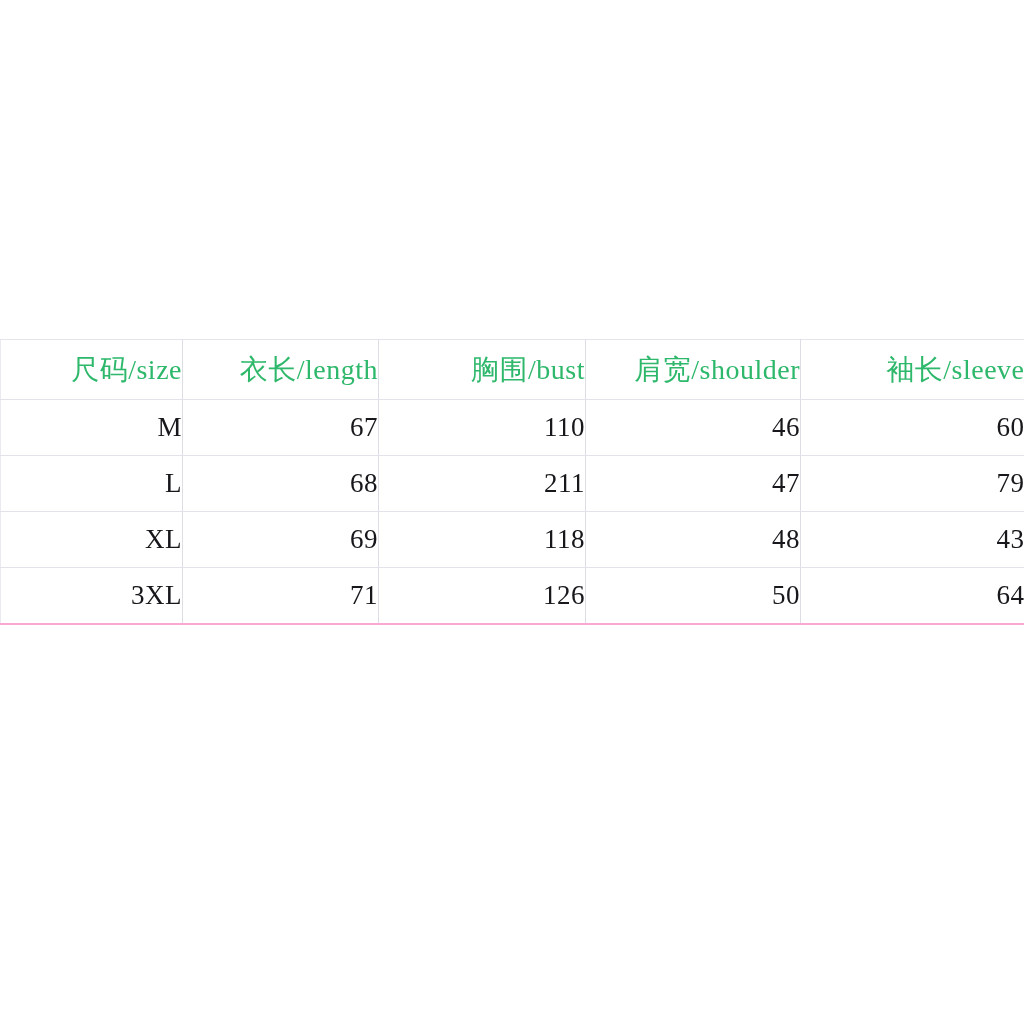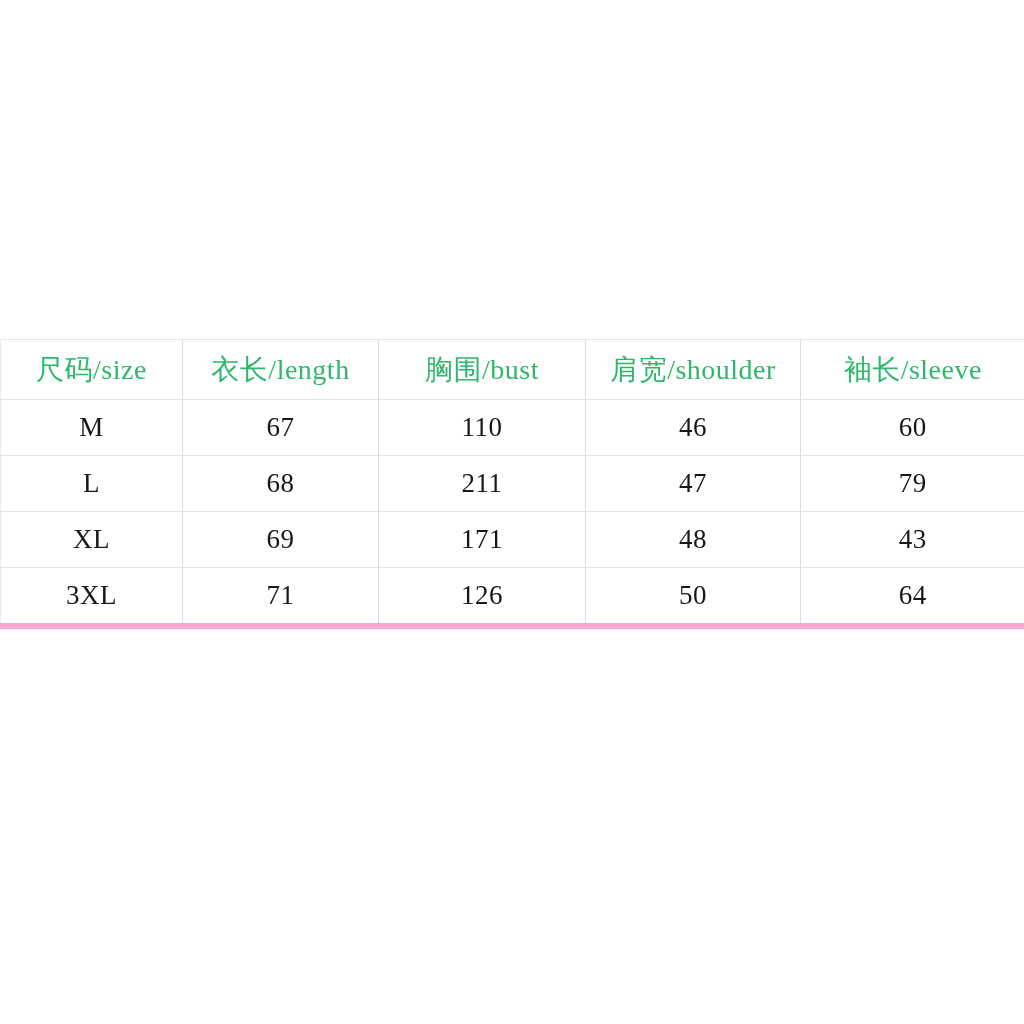--- a/index.html
+++ b/index.html
@@ -28,21 +28,21 @@
     background: #ffffff;
   }
   table.size-table col.c0 { width: 182px; }
   table.size-table col.c1 { width: 196px; }
   table.size-table col.c2 { width: 207px; }
   table.size-table col.c3 { width: 215px; }
   table.size-table col.c4 { width: 224px; }
 
   table.size-table th,
   table.size-table td {
-    text-align: center;
+    text-align: right;
     vertical-align: middle;
     border-top: 1px solid #e2e2ea;
     border-bottom: 1px solid #e2e2ea;
     border-left: 1px solid #dddde6;
     border-right: 1px solid #dddde6;
     padding: 0;
     background: #ffffff;
   }
   table.size-table thead th {
     height: 59px;
@@ -52,21 +52,21 @@
     letter-spacing: 0.5px;
     border-top: 1px solid #e4e4ec;
   }
   table.size-table tbody td {
     height: 55px;
     color: #17171c;
     font-size: 27px;
     letter-spacing: 0.5px;
   }
   table.size-table tbody tr:last-child td {
-    border-bottom: 6px solid #f9a8d4;
+    border-bottom: 2px solid #f9a8d4;
   }
   table.size-table th:first-child,
   table.size-table td:first-child {
     border-left: 1px solid #eaeaf0;
   }
   table.size-table th:last-child,
   table.size-table td:last-child {
     border-right: none;
   }
 </style>
@@ -104,21 +104,21 @@
         <tr>
           <td>L</td>
           <td>68</td>
           <td>211</td>
           <td>47</td>
           <td>79</td>
         </tr>
         <tr>
           <td>XL</td>
           <td>69</td>
-          <td>171</td>
+          <td>118</td>
           <td>48</td>
           <td>43</td>
         </tr>
         <tr>
           <td>3XL</td>
           <td>71</td>
           <td>126</td>
           <td>50</td>
           <td>64</td>
         </tr>

